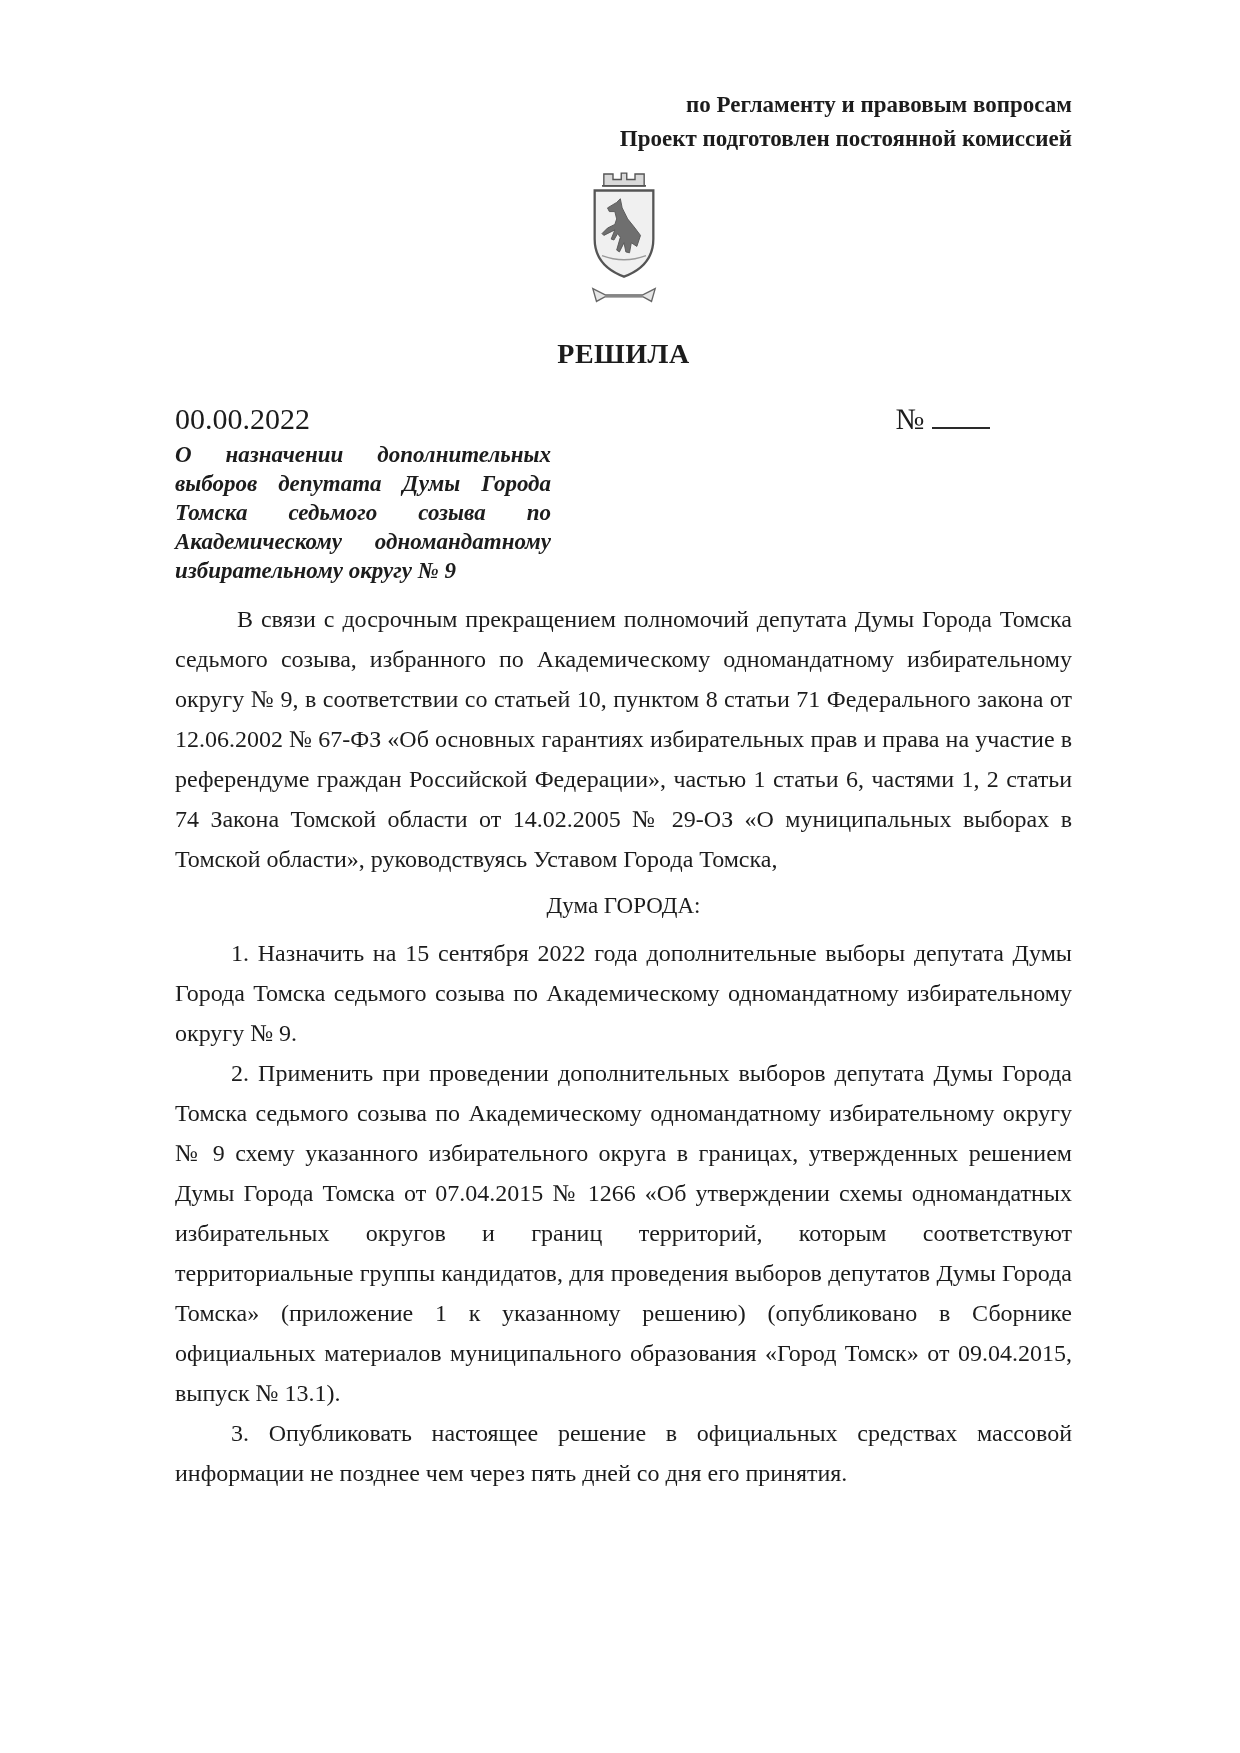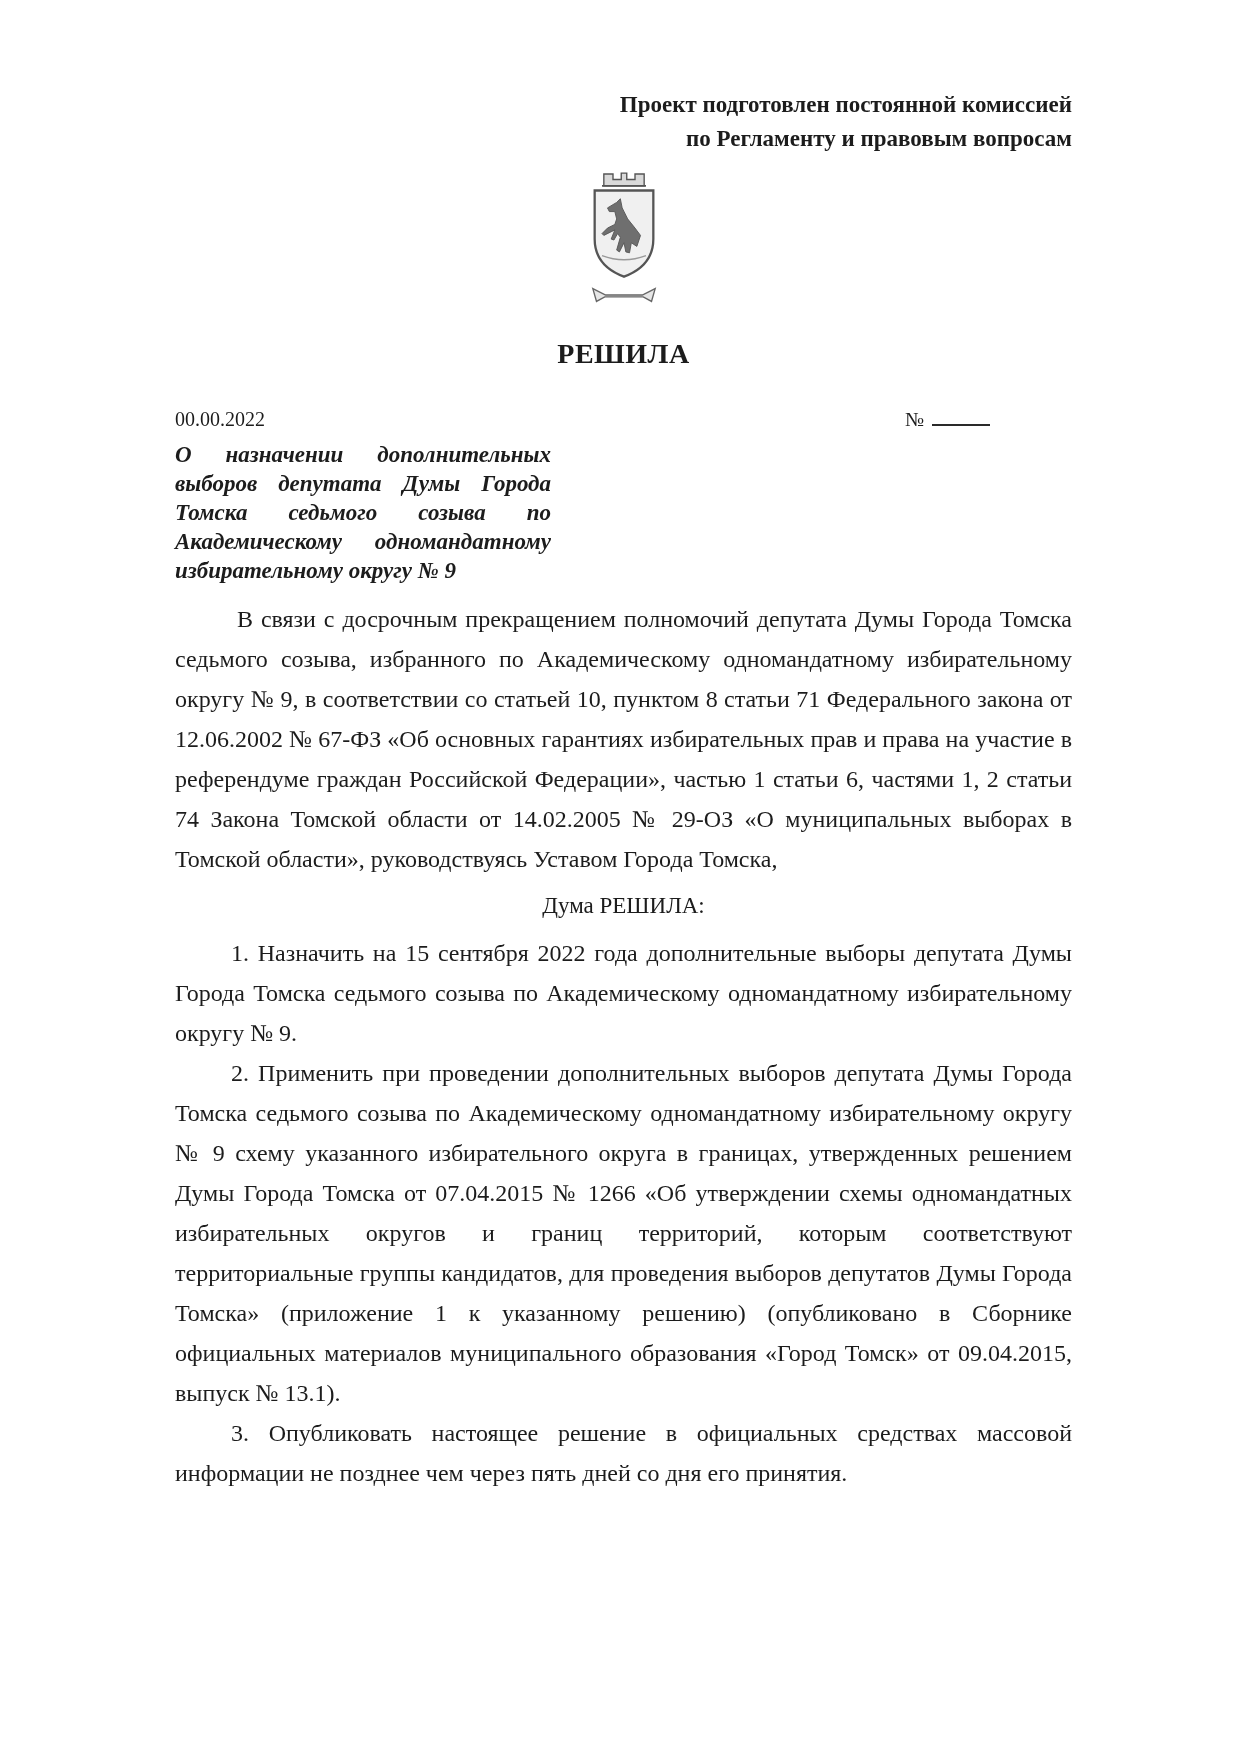--- a/index.html
+++ b/index.html
@@ -47,21 +47,21 @@
     text-align: center;
     font-weight: bold;
     font-size: 28px;
     letter-spacing: 0.5px;
   }
   .date-row {
     margin-top: 34px;
     display: flex;
     justify-content: space-between;
     align-items: flex-end;
-    font-size: 20px;
+    font-size: 30px;
     line-height: 30px;
   }
   .num-cell {
     padding-right: 82px;
     white-space: nowrap;
   }
   .num-line {
     display: inline-block;
     width: 58px;
     border-bottom: 2px solid #2a2a2a;
@@ -98,22 +98,22 @@
     text-indent: 56px;
   }
 </style>
 </head>
 <body>
 
 <div class="page">
   <div class="content">
 
     <div class="header-note">
+      <div>по Регламенту и правовым вопросам</div>
       <div>Проект подготовлен постоянной комиссией</div>
-      <div>по Регламенту и правовым вопросам</div>
     </div>
 
     <div class="emblem-wrap">
       <span>
         <svg width="110" height="156" viewBox="0 0 120 170" xmlns="http://www.w3.org/2000/svg" aria-hidden="true">
 
           <path d="M38 26 v-13 h10 v6 h9 v-7 h6 v7 h9 v-6 h10 v13 z" fill="#d9d9d9" stroke="#555" stroke-width="1.5"></path>
           <line x1="36" y1="26" x2="84" y2="26" stroke="#555" stroke-width="2"></line>
 
           <path d="M28 31 h64 v53 q0 29 -32 41 q-32 -12 -32 -41 z" fill="#f0f0f0" stroke="#555" stroke-width="2.5"></path>
@@ -132,20 +132,20 @@
 
     <div class="date-row">
       <span class="date-cell">00.00.2022</span>
       <span class="num-cell"><span>№</span><span class="num-line"></span></span>
     </div>
 
     <div class="subject">О назначении дополнительных выборов депутата Думы Города Томска седьмого созыва по Академическому одномандатному избирательному округу № 9</div>
 
     <div class="para preamble">В связи с досрочным прекращением полномочий депутата Думы Города Томска седьмого созыва, избранного по Академическому одномандатному избирательному округу № 9, в соответствии со статьей 10, пунктом 8 статьи 71 Федерального закона от 12.06.2002 № 67-ФЗ «Об основных гарантиях избирательных прав и права на участие в референдуме граждан Российской Федерации», частью 1 статьи 6, частями 1, 2 статьи 74 Закона Томской области от 14.02.2005 № 29-ОЗ «О муниципальных выборах в Томской области», руководствуясь Уставом Города Томска,</div>
 
-    <div class="resolved-heading">Дума РЕШИЛА:</div>
+    <div class="resolved-heading">Дума ГОРОДА:</div>
 
     <div class="para item">1. Назначить на 15 сентября 2022 года дополнительные выборы депутата Думы Города Томска седьмого созыва по Академическому одномандатному избирательному округу № 9.</div>
     <div class="para item">2. Применить при проведении дополнительных выборов депутата Думы Города Томска седьмого созыва по Академическому одномандатному избирательному округу № 9 схему указанного избирательного округа в границах, утвержденных решением Думы Города Томска от 07.04.2015 № 1266 «Об утверждении схемы одномандатных избирательных округов и границ территорий, которым соответствуют территориальные группы кандидатов, для проведения выборов депутатов Думы Города Томска» (приложение 1 к указанному решению) (опубликовано в Сборнике официальных материалов муниципального образования «Город Томск» от 09.04.2015, выпуск № 13.1).</div>
     <div class="para item">3. Опубликовать настоящее решение в официальных средствах массовой информации не позднее чем через пять дней со дня его принятия.</div>
 
   </div>
 </div>
 
 </body></html>

